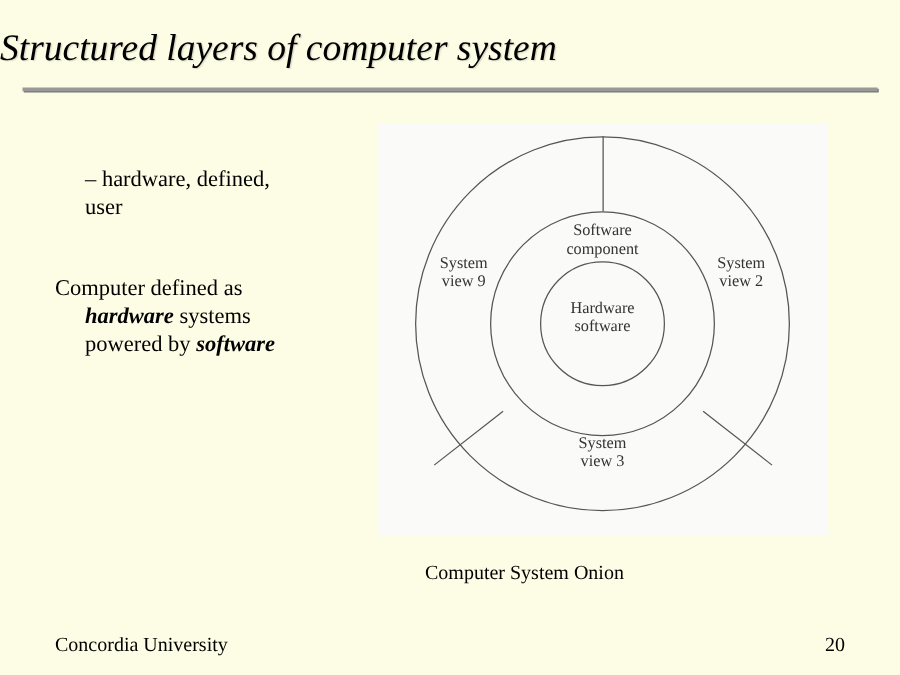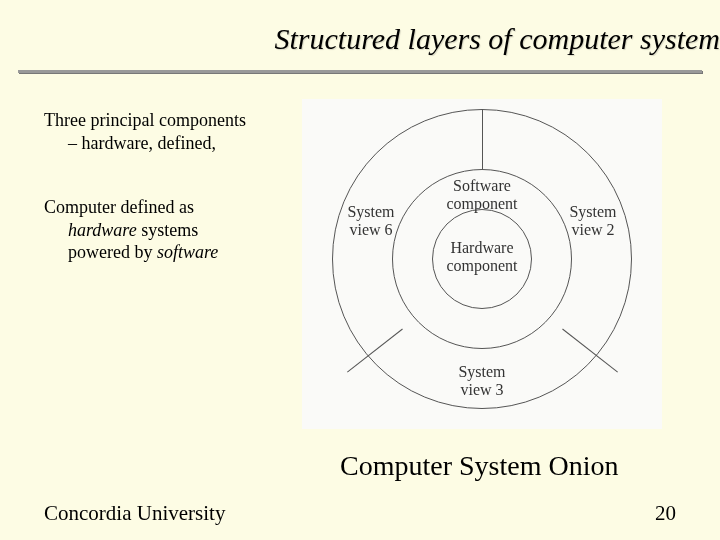--- a/index.html
+++ b/index.html
@@ -5,48 +5,47 @@
   * { margin: 0; padding: 0; box-sizing: border-box; }
   body {
     width: 720px;
     height: 540px;
     background: #fdfce4;
     font-family: "Times New Roman", Times, serif;
     position: relative;
     overflow: hidden;
   }
   .title {
-    text-align: right;
+    text-align: left;
     font-size: 30px;
     font-style: italic;
     color: #000;
     padding-top: 22px;
     padding-bottom: 14px;
     text-shadow: 1px 1px 1px rgba(0,0,0,0.15);
-    margin-left: 35px;
   }
   .rule {
     height: 3px;
     background: #999;
     margin: 0 18px 4px 18px;
     box-shadow: 1px 1px 0 #777;
   }
   .content {
     display: flex;
     padding: 32px 20px 0 44px;
   }
   .left {
     width: 250px;
     font-size: 18px;
     line-height: 1.25;
     color: #000;
   }
   .para1 { margin-bottom: 42px; }
   .indent { padding-left: 24px; display: block; }
-  .ital { font-style: italic; }
+  .ital { font-style: italic; font-weight: bold; }
   .right {
     flex: 1;
     position: relative;
     height: 330px;
   }
   .onion-wrap {
     position: absolute;
     left: 8px;
     top: -10px;
     width: 360px;
@@ -65,79 +64,80 @@
   .spoke {
     position: absolute;
     background: #555;
     width: 1px;
   }
   .spoke-top { left: 180px; top: 10px; height: 60px; }
   .spoke-bl  { left: 100px; top: 230px; width: 1px; height: 70px; transform: rotate(52deg); transform-origin: top; }
   .spoke-br  { left: 260px; top: 230px; width: 1px; height: 70px; transform: rotate(-52deg); transform-origin: top; }
   .dlabel {
     position: absolute;
-    font-size: 16px;
+    font-size: 13px;
     color: #333;
     text-align: center;
     line-height: 1.15;
     font-family: Liberation Serif, serif;
   }
   .l-sv1 { left: 44px;  top: 104px; width: 50px; }
   .l-sv2 { left: 266px; top: 104px; width: 50px; }
-  .l-sv3 { left: 150px; top: 264px; width: 60px; }
+  .l-sv3 { left: 150px; top: 248px; width: 60px; }
   .l-soft{ left: 140px; top: 78px;  width: 80px; }
   .l-hard{ left: 140px; top: 140px; width: 80px; }
   .caption {
     position: absolute;
     left: 340px;
     top: 450px;
-    font-size: 28px;
+    font-size: 16px;
     color: #000;
   }
   .footer {
     position: absolute;
     left: 0; right: 0; bottom: 14px;
     display: flex;
     justify-content: space-between;
     padding: 0 44px;
-    font-size: 21px;
+    font-size: 16px;
     color: #000;
   }
 </style>
 </head>
 <body>
 
 <div class="title">Structured layers of computer system</div>
 <div class="rule"></div>
 
 <div class="content">
   <div class="left">
     <div class="para1">
-      <span>Three principal components</span><br>
+      <br>
       <span class="indent">– hardware, defined,</span>
+      <span class="indent">user</span>
     </div>
     <div class="para2">
       <span>Computer defined as</span><br>
       <span class="indent"><span class="ital">hardware</span><span> systems</span></span>
       <span class="indent"><span>powered by </span><span class="ital">software</span></span>
     </div>
   </div>
 
   <div class="right">
     <div class="onion-wrap">
       <div class="circle outer"></div>
       <div class="circle mid"></div>
       <div class="circle inner"></div>
       <div class="spoke spoke-top"></div>
       <div class="spoke spoke-bl"></div>
       <div class="spoke spoke-br"></div>
-      <div class="dlabel l-sv1">System view 6</div>
+      <div class="dlabel l-sv1">System view 9</div>
       <div class="dlabel l-soft">Software component</div>
       <div class="dlabel l-sv2">System view 2</div>
-      <div class="dlabel l-hard">Hardware component</div>
+      <div class="dlabel l-hard">Hardware software</div>
       <div class="dlabel l-sv3">System view 3</div>
     </div>
   </div>
 </div>
 
 <div class="caption">Computer System Onion</div>
 
 <div class="footer">
   <span>Concordia University</span>
   <span>20</span>

